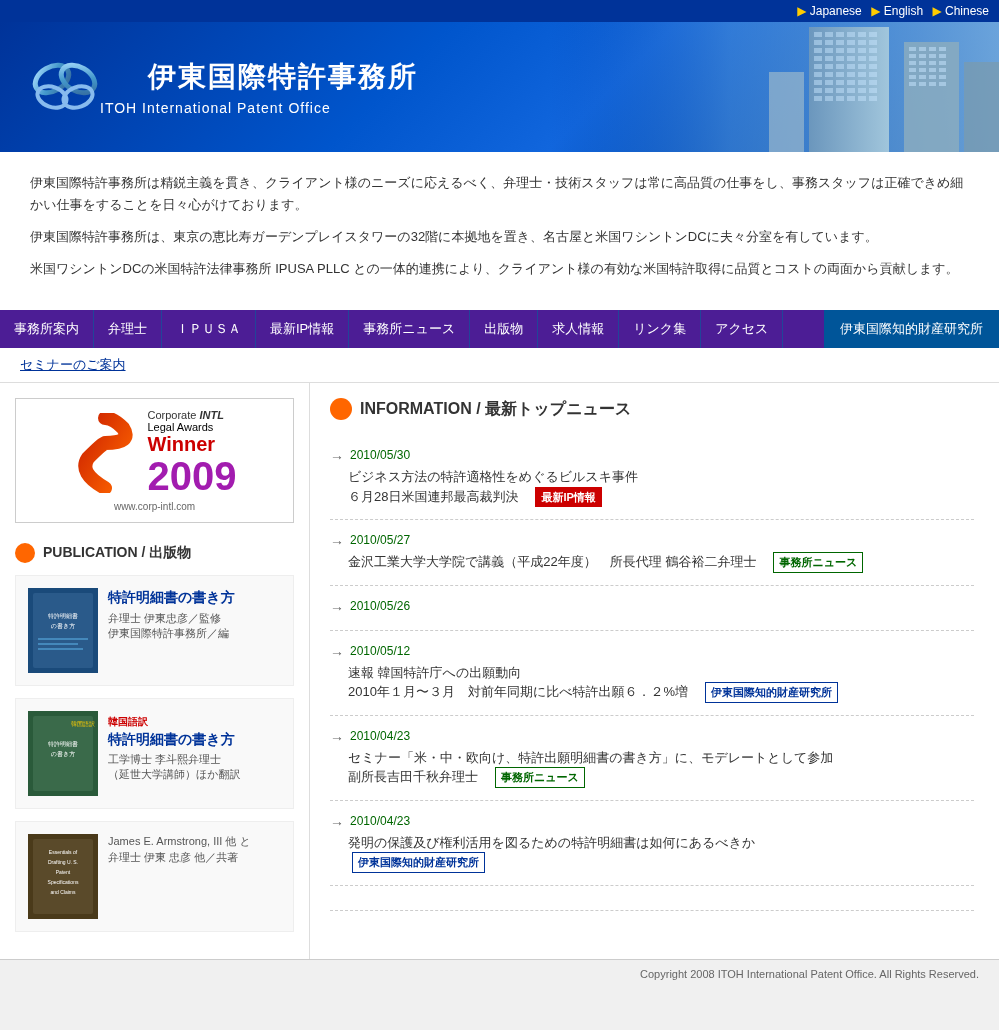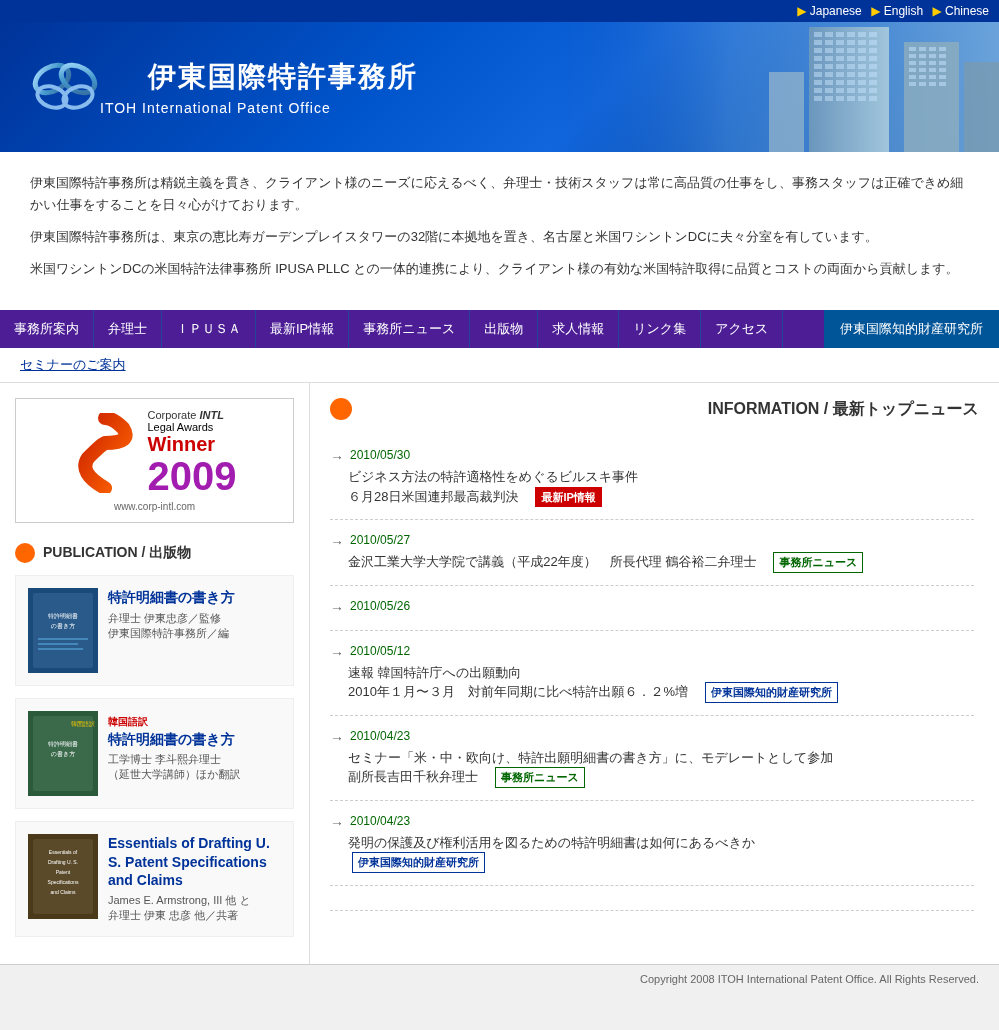--- a/index.html
+++ b/index.html
@@ -197,21 +197,20 @@
       position: relative;
     }
     #info-header {
       display: flex;
       align-items: center;
       gap: 8px;
       font-size: 16px;
       font-weight: bold;
       color: #333;
       margin-bottom: 15px;
-      justify-content: space-between;
     }
     .info-icon {
       width: 22px;
       height: 22px;
       background: #ff6600;
       border-radius: 50%;
       display: inline-block;
     }
 
     .news-item {
@@ -499,21 +498,20 @@
           <rect width="70" height="85" fill="#4a3a1a"></rect>
           <rect x="5" y="5" width="60" height="75" fill="#5a4a2a" rx="2"></rect>
           <text x="35" y="20" text-anchor="middle" fill="white" font-size="5" font-family="sans-serif">Essentials of</text>
           <text x="35" y="30" text-anchor="middle" fill="white" font-size="5" font-family="sans-serif">Drafting U. S.</text>
           <text x="35" y="40" text-anchor="middle" fill="white" font-size="5" font-family="sans-serif">Patent</text>
           <text x="35" y="50" text-anchor="middle" fill="white" font-size="5" font-family="sans-serif">Specifications</text>
           <text x="35" y="60" text-anchor="middle" fill="white" font-size="5" font-family="sans-serif">and Claims</text>
         </svg>
       </div>
       <div class="pub-info">
-        <div class="pub-title">Essentials of Drafting U. S. Patent Specifications and Claims</div>
         <div class="pub-author">James E. Armstrong, III 他 と<br>弁理士 伊東 忠彦 他／共著</div>
       </div>
     </div>
   </div>
 
   <div id="content">
     <div id="info-header">
       <span class="info-icon"></span>
       <span>INFORMATION / 最新トップニュース</span>
     </div>

